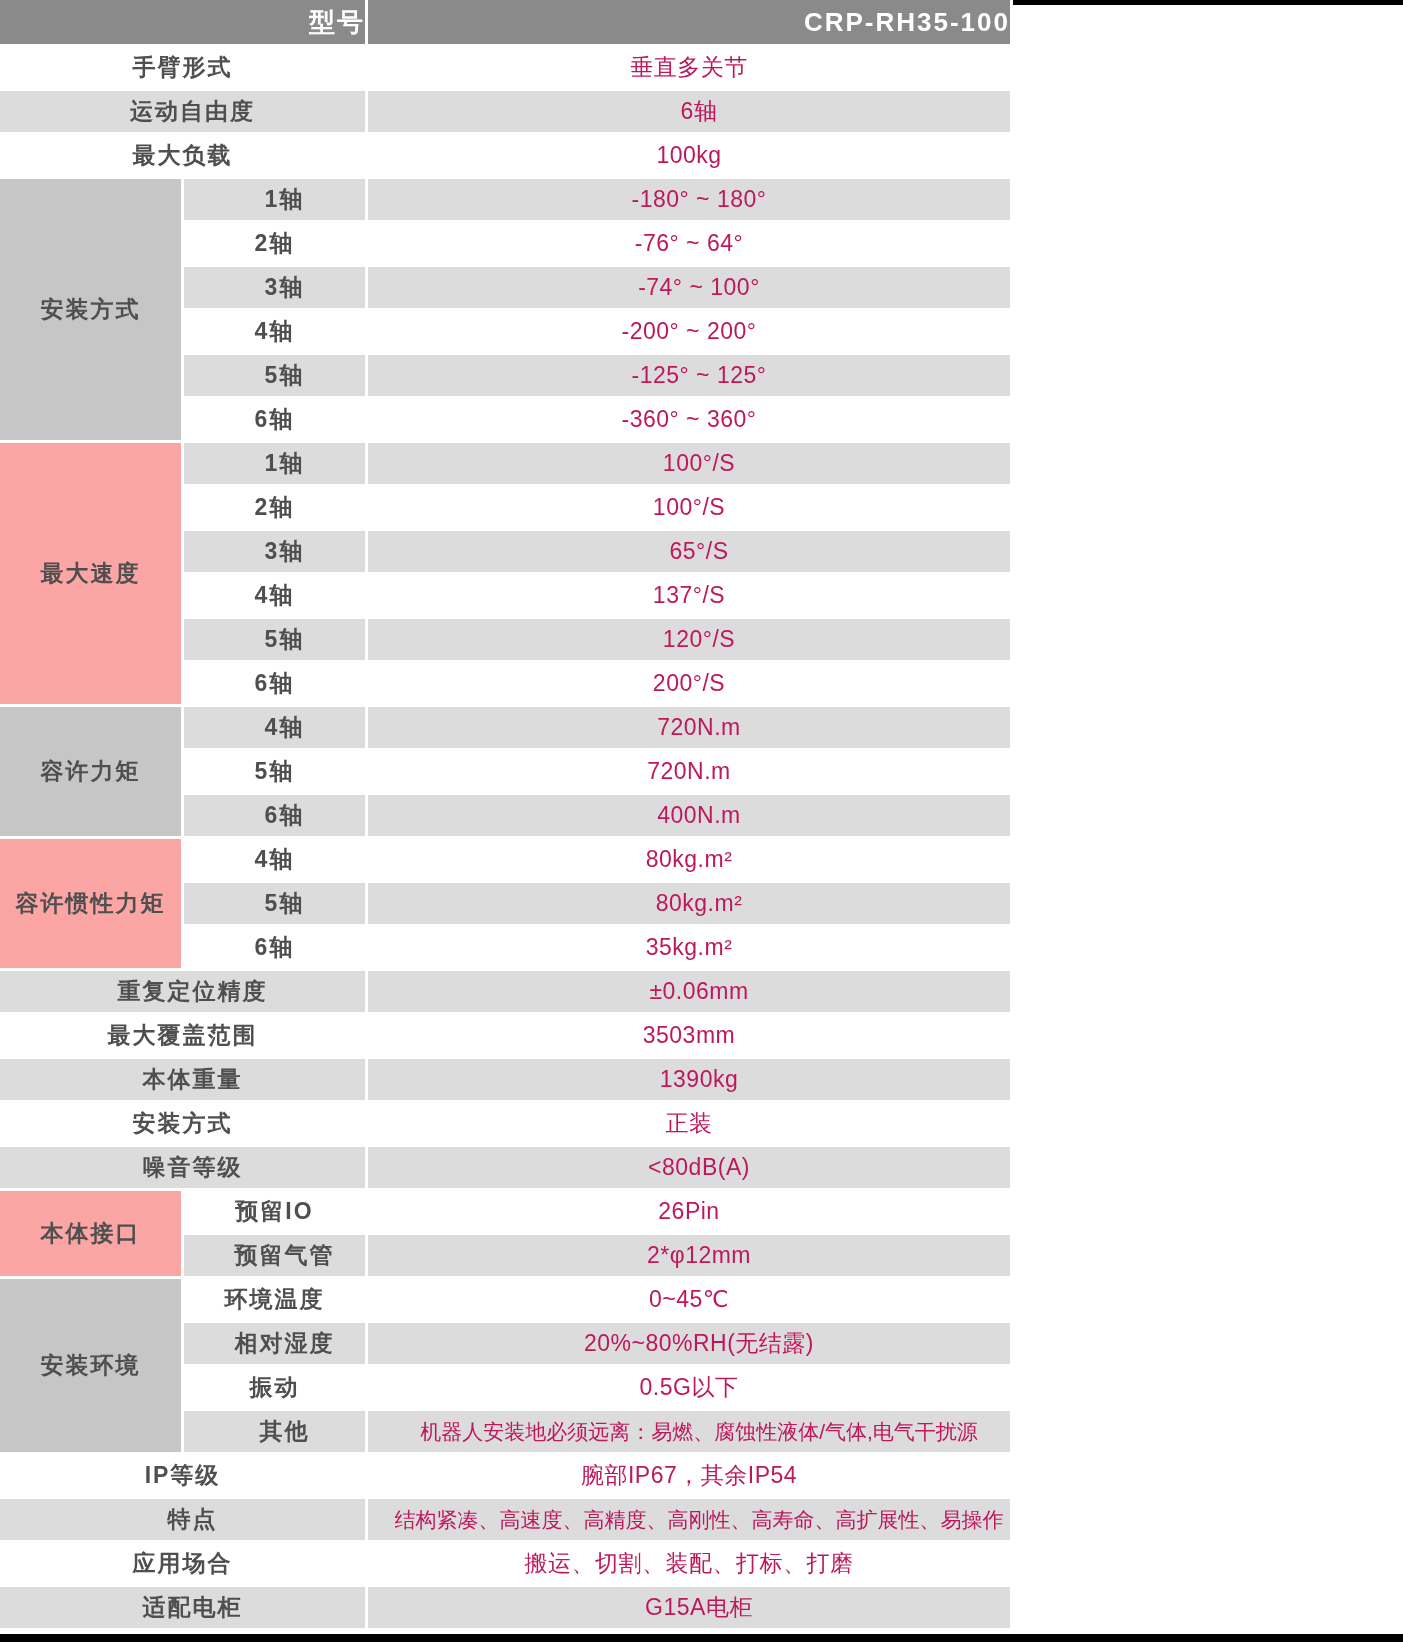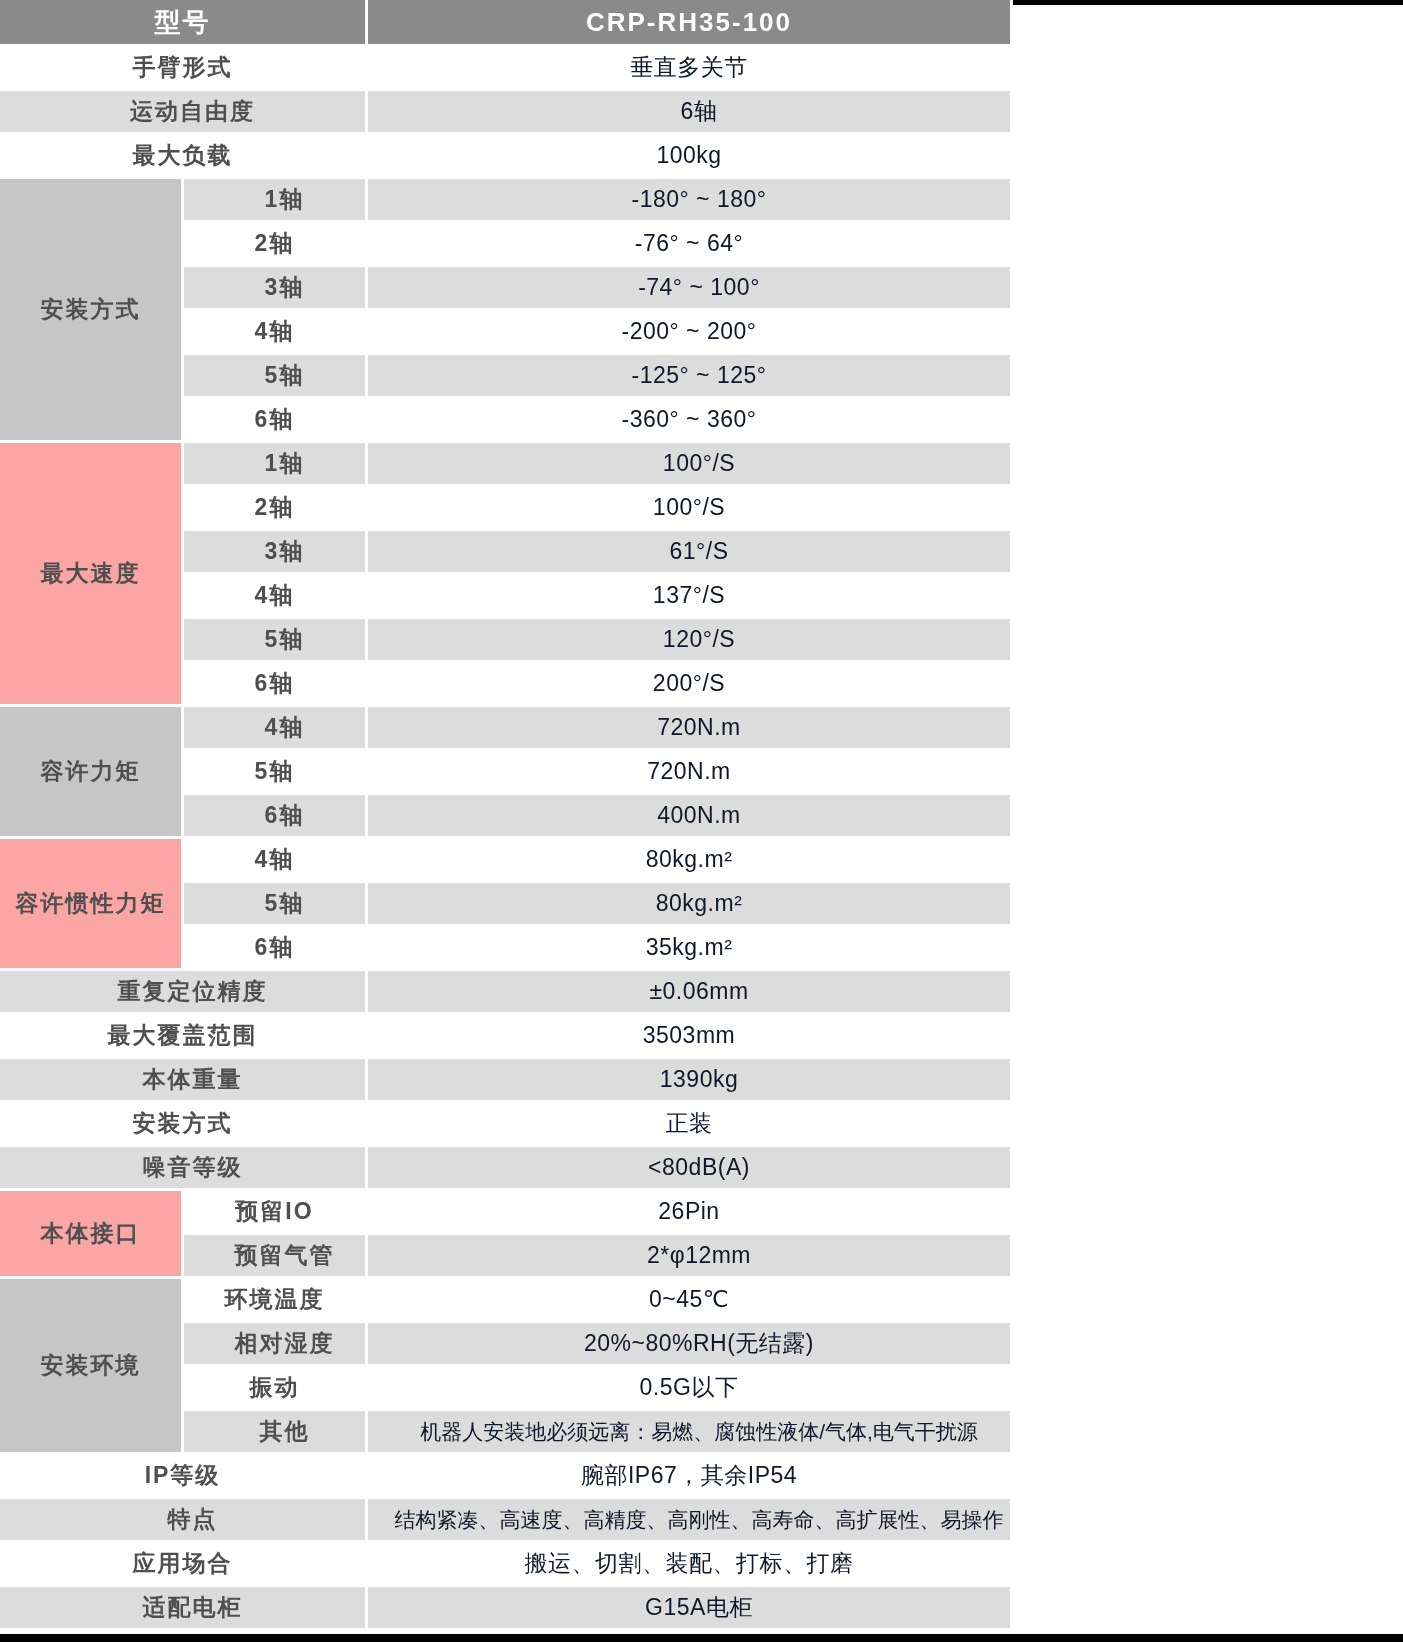--- a/index.html
+++ b/index.html
@@ -13,23 +13,23 @@
     position:absolute;left:0;top:0;margin:-3px;
     border-collapse:separate;border-spacing:3px;
     table-layout:fixed;width:1016px;background:#ffffff;
   }
   table.spec tr{height:41px;}
   table.spec tr.head-row{height:44px;}
   td{
     text-align:center;vertical-align:middle;overflow:hidden;white-space:nowrap;
     font-size:23px;padding:0;
   }
-  .head{background:#8a8a8a;color:#ffffff;font-weight:bold;font-size:26px;letter-spacing:2px;}
+  .head{background:#8a8a8a;color:#ffffff;font-weight:bold;font-size:26px;letter-spacing:2px;text-align:right;}
   .lbl{font-weight:bold;color:#4f4f4f;letter-spacing:2px;}
-  .val{font-weight:normal;color:#0f172a;letter-spacing:0.5px;}
+  .val{font-weight:normal;color:#be185d;letter-spacing:0.5px;}
   .g{background:#dcdcdc;padding-left:20px;}
   .w{background:#ffffff;margin-left:39px;}
   .sec-dark{background:#c6c6c6;}
   .sec-light{background:#fca5a5;}
   .long{font-size:21px;letter-spacing:0;}
 </style>
 </head>
 <body>
 
 <div class="top-bar"></div>
@@ -91,21 +91,21 @@
     <td rowspan="6" class="lbl sec-light">最大速度</td>
     <td class="lbl g">1轴</td>
     <td class="val g">100°/S</td>
   </tr>
   <tr>
     <td class="lbl w">2轴</td>
     <td class="val w">100°/S</td>
   </tr>
   <tr>
     <td class="lbl g">3轴</td>
-    <td class="val g">61°/S</td>
+    <td class="val g">65°/S</td>
   </tr>
   <tr>
     <td class="lbl w">4轴</td>
     <td class="val w">137°/S</td>
   </tr>
   <tr>
     <td class="lbl g">5轴</td>
     <td class="val g">120°/S</td>
   </tr>
   <tr>

